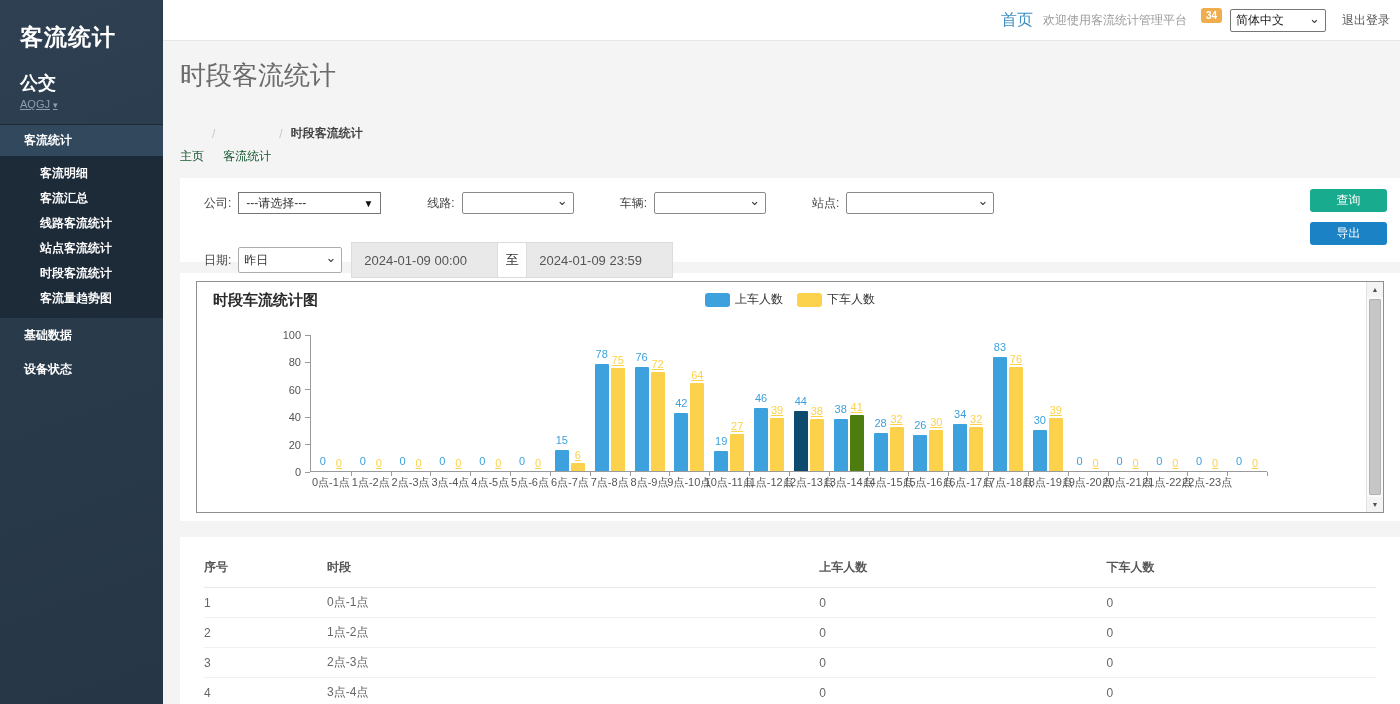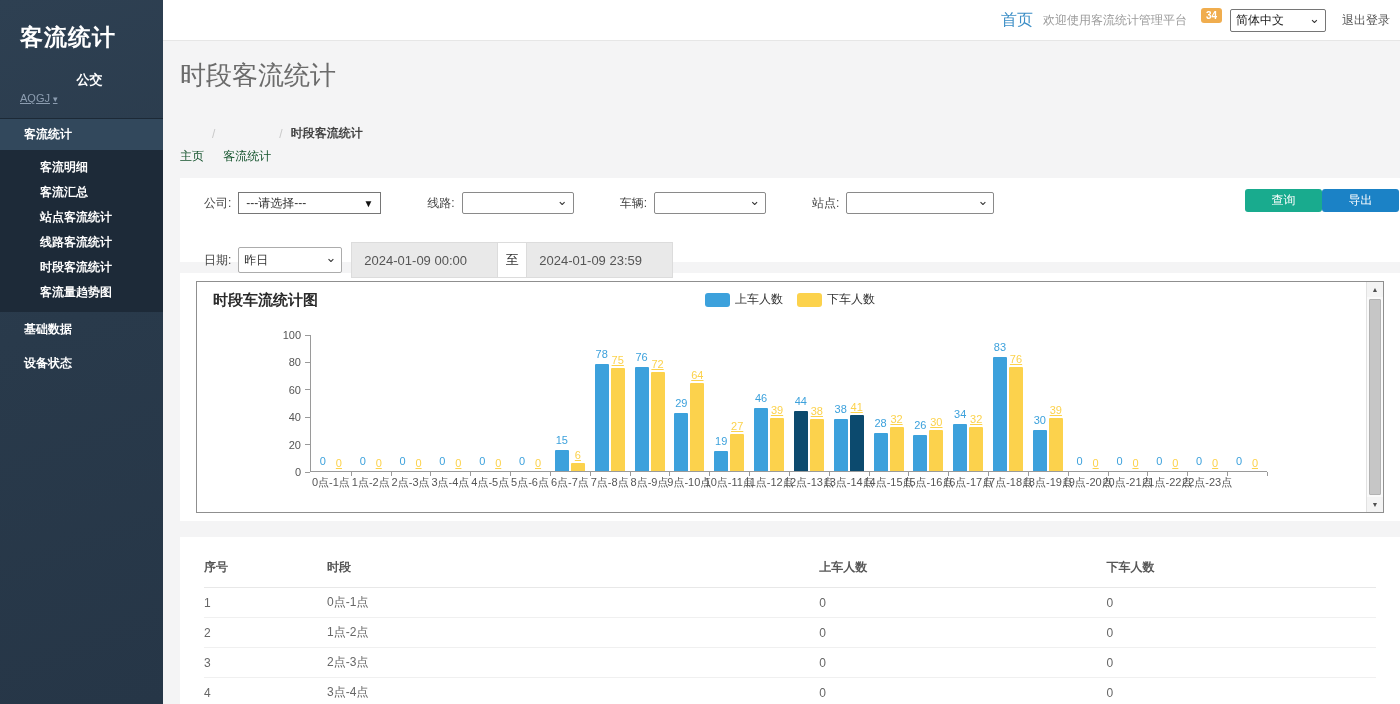--- a/index.html
+++ b/index.html
@@ -3,21 +3,21 @@
 <meta charset="utf-8">
 <style>
   * { margin:0; padding:0; box-sizing:border-box; }
   html,body { width:1400px; height:704px; overflow:hidden; }
   body { font-family:"Liberation Sans","DejaVu Sans",sans-serif; background:#f4f4f5; position:relative; }
 
   
   .sidebar { position:absolute; left:0; top:0; width:163px; height:704px;
     background:linear-gradient(160deg,#2e4052 0%,#293a4b 45%,#263647 100%); color:#fff; z-index:5; }
   .logo { padding:22px 0 0 20px; font-size:23px; font-weight:700; letter-spacing:1px; color:#fff; }
-  .org-name { padding:18px 4px 0 20px; font-size:13px; font-weight:700; color:#fff;text-align:center; }
+  .org-name { padding:18px 4px 0 20px; font-size:18px; font-weight:700; color:#fff; }
   .org-code { padding:3px 0 14px 20px; font-size:11px; color:#8c9db0; cursor:pointer;text-decoration:underline; }
   .org-code .caret { font-size:9px; margin-left:3px; color:#8c9db0; }
   .menu { border-top:1px solid #1c2936; }
   .menu-section { height:31px; line-height:31px; padding-left:24px; background:#32485c;
     font-size:12px; font-weight:700; color:#fff; cursor:pointer; }
   .submenu { background:#1d2a38; padding:5px 0 7px 0; }
   .submenu-item { height:25px; line-height:25px; padding-left:40px; font-size:12px; font-weight:700; color:#fdfdfd; cursor:pointer; }
   .menu-item { height:34px; line-height:34px; padding-left:24px; font-size:12px; font-weight:700; color:#fff; cursor:pointer; }
 
   
@@ -61,21 +61,21 @@
   select.sel { height:22px; border:1px solid #8a8a8a; background:#fff; font-size:12px; color:#333;
     appearance:none; -webkit-appearance:none; padding:0 18px 0 5px; font-family:inherit; border-radius:2px; }
   .sel.line, .sel.vehicle { width:112px; }
   .sel.station { width:148px; }
   .sel.date-preset { width:104px; height:26px; border-color:#acacac; }
   .date-group { display:flex; align-items:stretch; margin-left:9px; height:36px; }
   .date-input { width:147px; background:#e9e9e9; border:1px solid #dcdcdc; color:#555;
     font-size:13px; padding-left:12px; font-family:inherit; }
   .date-sep { width:28px; background:#fff; border-top:1px solid #dcdcdc; border-bottom:1px solid #dcdcdc;
     display:flex; align-items:center; justify-content:center; font-size:13px; color:#333; }
-  .actions { position:absolute; right:1px; top:11px; display:flex; }
+  .actions { position:absolute; right:13px; top:11px; display:flex; flex-direction:column; gap:10px; }
   .btn { width:77px; height:23px; border:none; border-radius:3px; color:#fff; font-size:12px;
     cursor:pointer; font-family:inherit; }
 
   
   .chart-wrapper { background:#fff; margin-top:11px; padding:8px 16px; }
   .chart-box { border:1px solid #8f8f8f; height:232px; position:relative; overflow:hidden; background:#fff; }
   .chart-title { position:absolute; left:16px; top:9px; font-size:15px; font-weight:700; color:#2a2a2a; }
   .legend { position:absolute; top:9px; left:50%; transform:translateX(-50%); display:flex; gap:14px; align-items:center; }
   .legend-item { display:flex; align-items:center; gap:5px; }
   .legend-swatch { width:25px; height:14px; border-radius:3px; }
@@ -117,22 +117,22 @@
   <div class="logo">客流统计</div>
   <div class="org-name">公交</div>
   <div class="org-code">
     <span>AQGJ</span><span class="caret">▾</span>
   </div>
   <div class="menu">
     <div class="menu-section">客流统计</div>
     <div class="submenu">
       <div class="submenu-item">客流明细</div>
       <div class="submenu-item">客流汇总</div>
+      <div class="submenu-item">线路客流统计</div>
       <div class="submenu-item">站点客流统计</div>
-      <div class="submenu-item">线路客流统计</div>
       <div class="submenu-item">时段客流统计</div>
       <div class="submenu-item">客流量趋势图</div>
     </div>
     <div class="menu-item">基础数据</div>
     <div class="menu-item">设备状态</div>
   </div>
 </div>
 
 <div class="main">
 
@@ -299,21 +299,21 @@
                 <div class="bar s0" style="height: 104.12px; background: rgb(60, 161, 220);">
                   <span class="val" style="color: rgb(60, 161, 220);">76</span>
                 </div>
                 <div class="bar s1" style="height: 98.64px; background: rgb(252, 210, 76);">
                   <span class="val" style="color: rgb(252, 210, 76);">72</span>
                 </div>
                 <div class="xlab">8点-9点</div>
               </div>
               <div class="group">
                 <div class="bar s0" style="height: 57.54px; background: rgb(60, 161, 220);">
-                  <span class="val" style="color: rgb(60, 161, 220);">29</span>
+                  <span class="val" style="color: rgb(60, 161, 220);">42</span>
                 </div>
                 <div class="bar s1" style="height: 87.68px; background: rgb(252, 210, 76);">
                   <span class="val" style="color: rgb(252, 210, 76);">64</span>
                 </div>
                 <div class="xlab">9点-10点</div>
               </div>
               <div class="group">
                 <div class="bar s0" style="height: 20px; background: rgb(60, 161, 220);">
                   <span class="val" style="color: rgb(60, 161, 220);">19</span>
                 </div>
@@ -337,21 +337,21 @@
                 </div>
                 <div class="bar s1" style="height: 52.06px; background: rgb(252, 210, 76);">
                   <span class="val" style="color: rgb(252, 210, 76);">38</span>
                 </div>
                 <div class="xlab">12点-13点</div>
               </div>
               <div class="group">
                 <div class="bar s0" style="height: 52.06px; background: rgb(60, 161, 220);">
                   <span class="val" style="color: rgb(60, 161, 220);">38</span>
                 </div>
-                <div class="bar s1" style="height: 56.17px; background: #0c4a6e;">
+                <div class="bar s1" style="height: 56.17px; background: #4d7c0f;">
                   <span class="val" style="color: rgb(252, 210, 76);">41</span>
                 </div>
                 <div class="xlab">13点-14点</div>
               </div>
               <div class="group">
                 <div class="bar s0" style="height: 38.36px; background: rgb(60, 161, 220);">
                   <span class="val" style="color: rgb(60, 161, 220);">28</span>
                 </div>
                 <div class="bar s1" style="height: 43.84px; background: rgb(252, 210, 76);">
                   <span class="val" style="color: rgb(252, 210, 76);">32</span>

